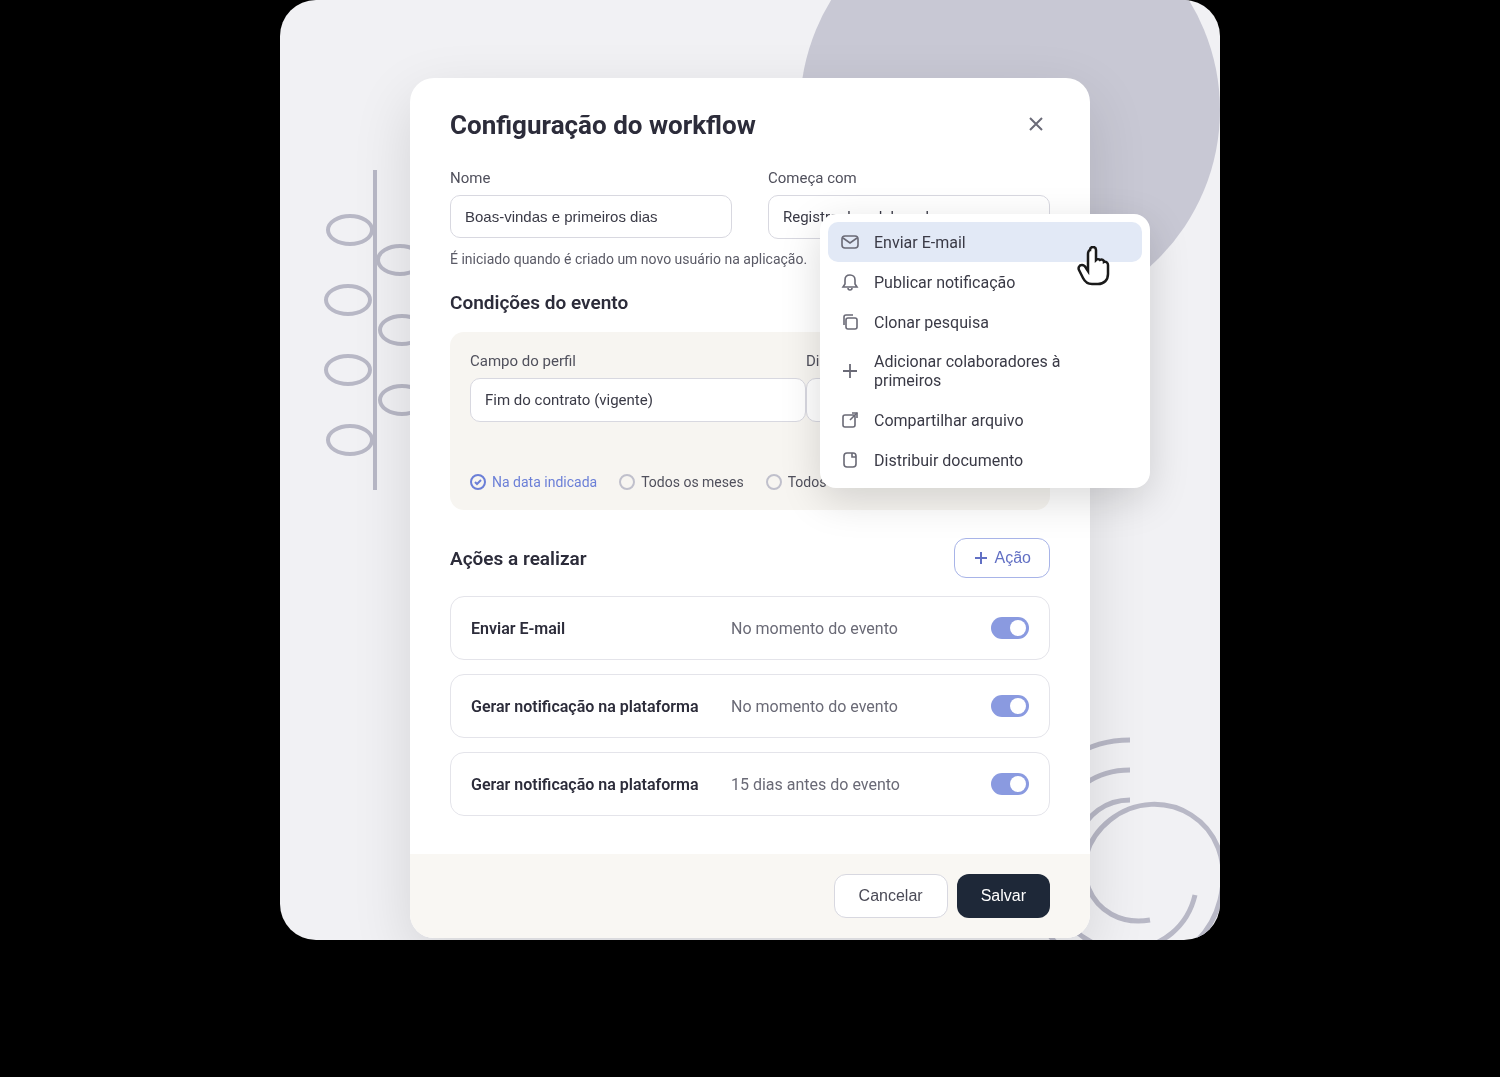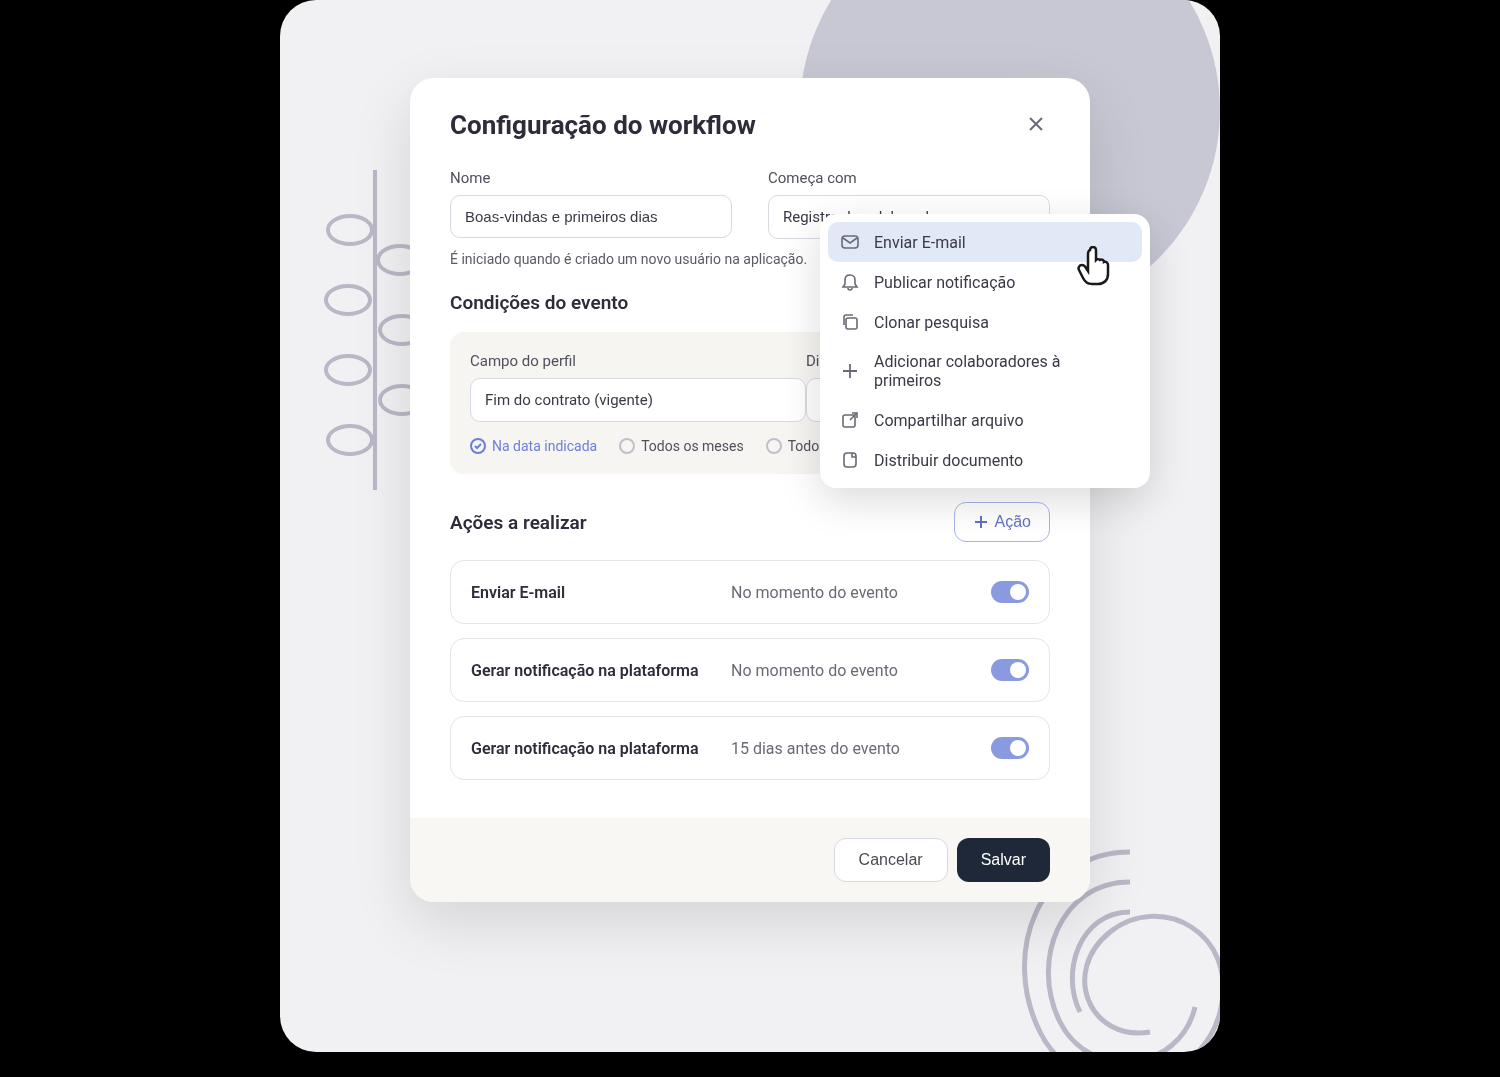--- a/index.html
+++ b/index.html
@@ -8,21 +8,21 @@
       background: #000;
       width: 1500px;
       height: 1077px;
       display: flex;
       justify-content: center;
       align-items: flex-start;
       overflow: hidden;
     }
     .backdrop {
       width: 940px;
-      height: 1052px;
+      height: 940px;
       margin-top: 0;
       background: #f1f1f4;
       border-radius: 36px;
       position: relative;
       overflow: hidden;
       padding-left: 20px;
     }
     .deco-leaf {
       position: absolute;
       left: 40px;
@@ -135,20 +135,21 @@
     .radio-row {
       display: flex;
       gap: 22px;
     }
     .radio-item {
       display: flex;
       align-items: center;
       gap: 6px;
       font-size: 14px;
       color: #50505c;
+      margin-top: 36px;
     }
     .radio-item.selected { color: #6b7fd7; }
     .radio-dot {
       width: 16px;
       height: 16px;
       border: 2px solid #c0c0cc;
       border-radius: 50%;
       display: flex;
       align-items: center;
       justify-content: center;

